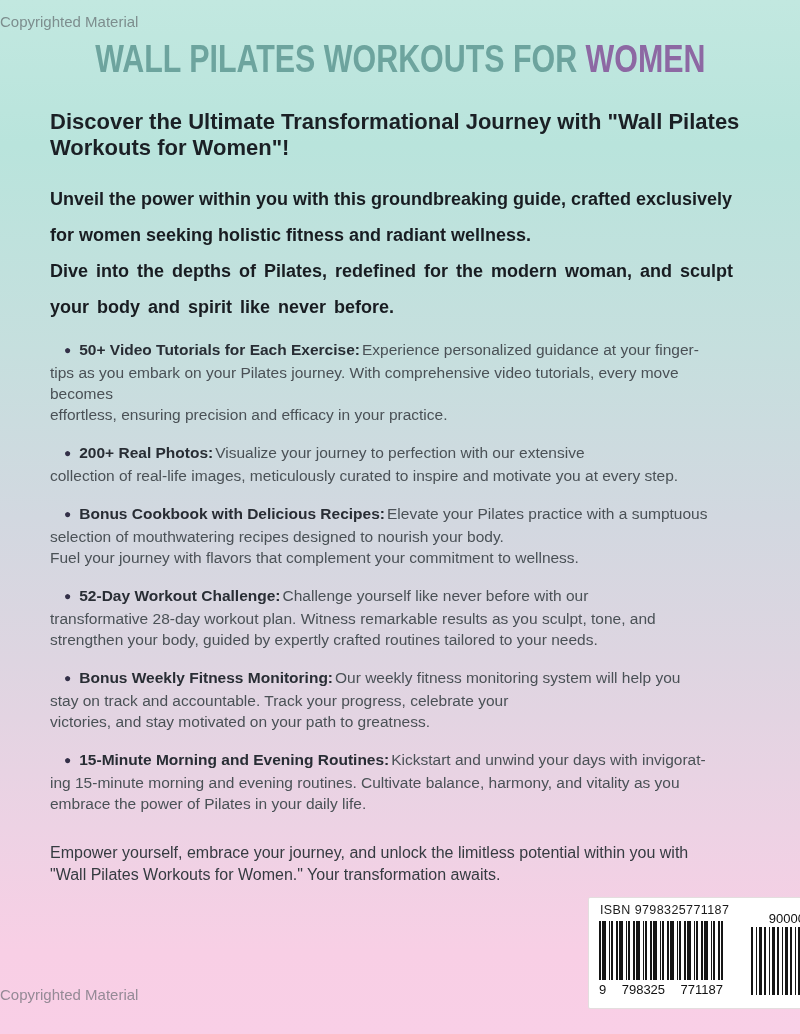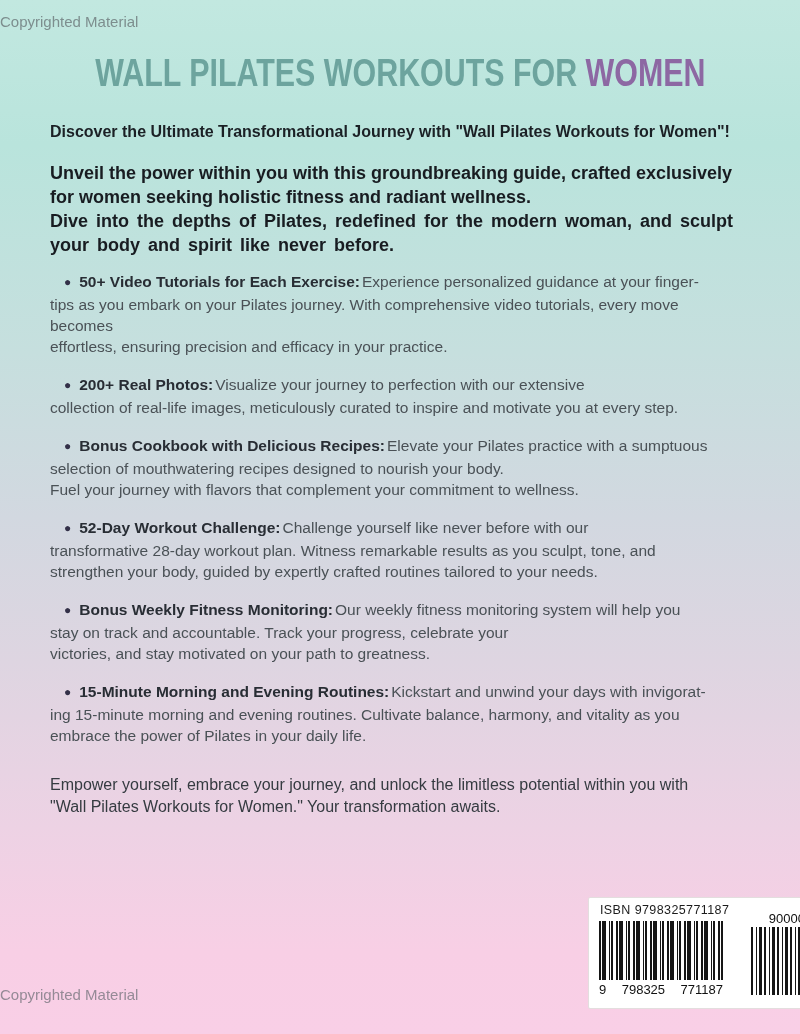--- a/index.html
+++ b/index.html
@@ -14,39 +14,39 @@
       #ded5e1 64%, #edd2e4 80%, #f8cfe5 92%, #f9cfe6 100%);
   }
   .copyright{
     position:absolute;left:0;right:0;
     text-align:left;font-size:15px;
   }
   .copyright.top{top:13px;color:#7d8e8e;}
   .copyright.bottom{top:986px;color:#958a96;}
 
   .title{
-    margin:0;padding-top:50px;
+    margin:0;padding-top:36px;
     text-align:center;
     font-size:38px;font-weight:700;line-height:46px;
   }
   .t-squeeze{
     display:inline-block;
     white-space:nowrap;
     transform:scaleX(.8);
   }
   .t-main{color:#6da49e;}
   .t-hl{color:#8d68a3;}
 
   .intro{
     margin:27px 50px 0;
-    font-size:16px;font-weight:700;color:#1b2025;
+    font-size:22px;font-weight:700;color:#1b2025;
   }
   .lead{
     margin:20px 50px 0;
-    font-size:18px;font-weight:700;line-height:24px;color:#181c21;
+    font-size:18px;font-weight:700;line-height:36px;color:#181c21;
     white-space:pre-line;
   }
   .lead.second{margin-top:0;}
   .lead.spread{word-spacing:3px;}
 
   .bullet{
     margin:17px 52px 0 50px;
     font-size:15.5px;line-height:21px;color:#4a5156;
     text-indent:14px;
   }

